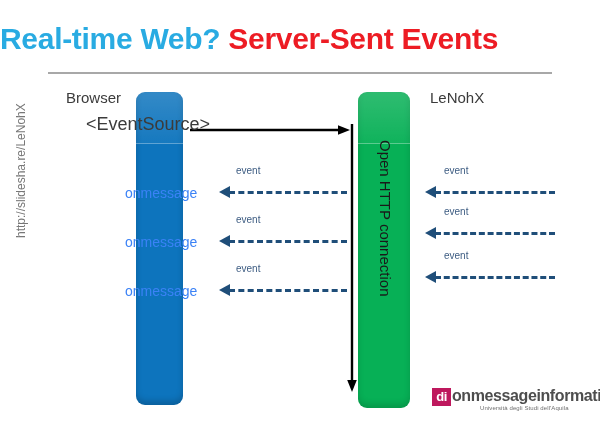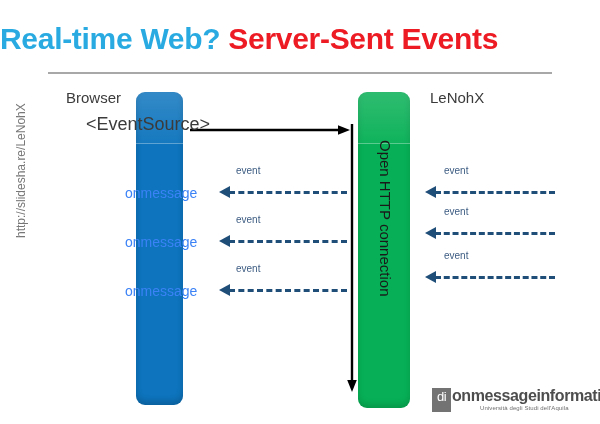--- a/index.html
+++ b/index.html
@@ -224,25 +224,25 @@
     left: 432px;
     top: 388px;
     width: 160px;
     height: 30px;
   }
   #logo-mark {
     position: absolute;
     left: 0px;
     top: 0px;
     width: 19px;
-    height: 24px;
-    background: #737373;
+    height: 18px;
+    background: #be185d;
     color: #ffffff;
     font-size: 13px;
-    font-weight: normal;
+    font-weight: bold;
     line-height: 18px;
     text-align: center;
     letter-spacing: -0.5px;
   }
   #logo-wordmark {
     position: absolute;
     left: 20px;
     top: -1px;
     font-size: 16px;
     color: #4D4D4D;

